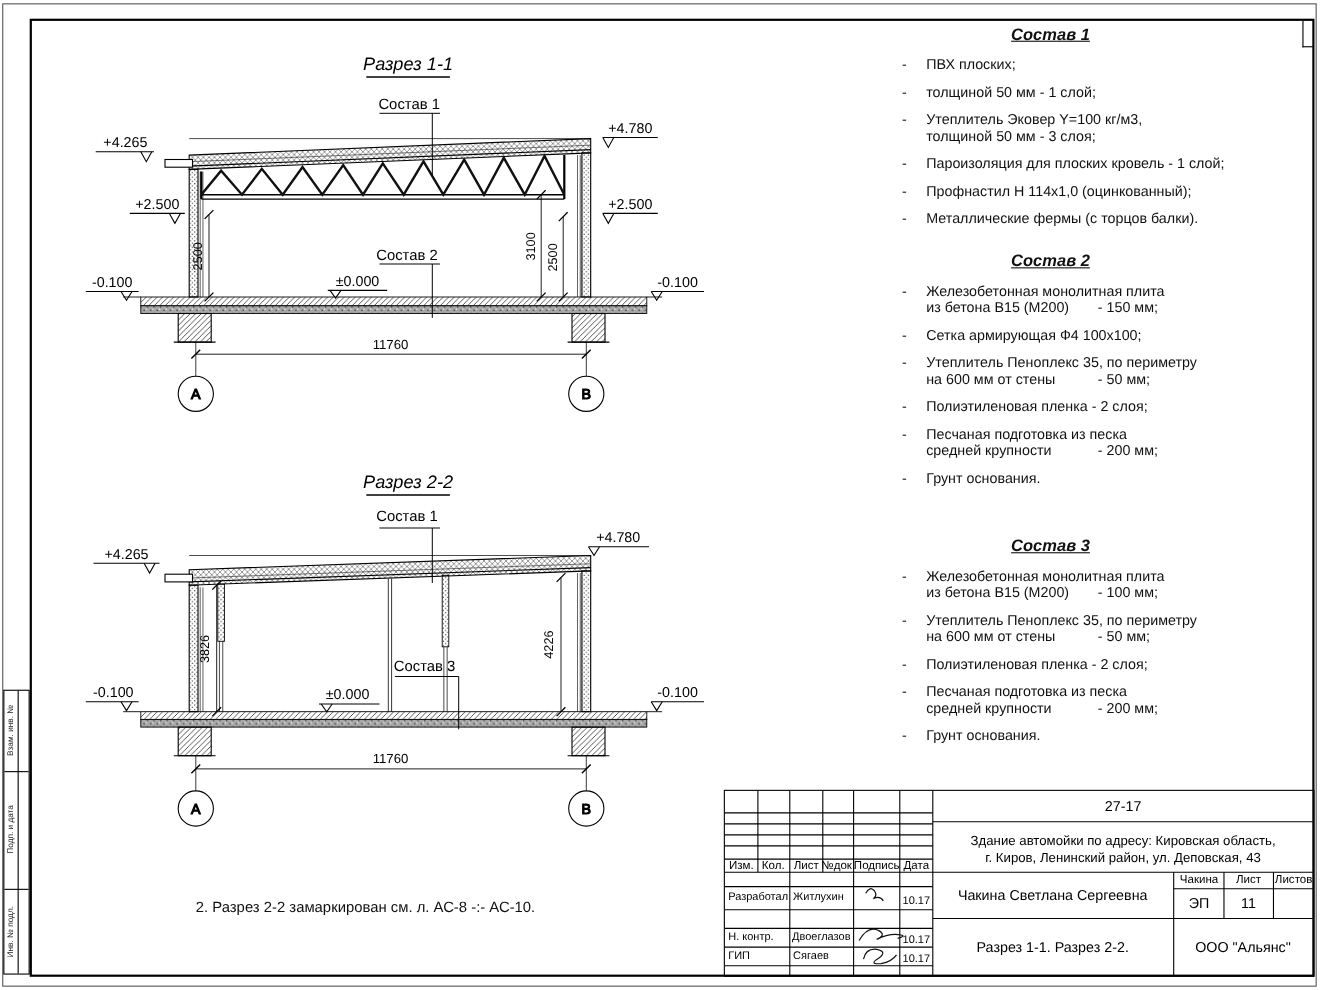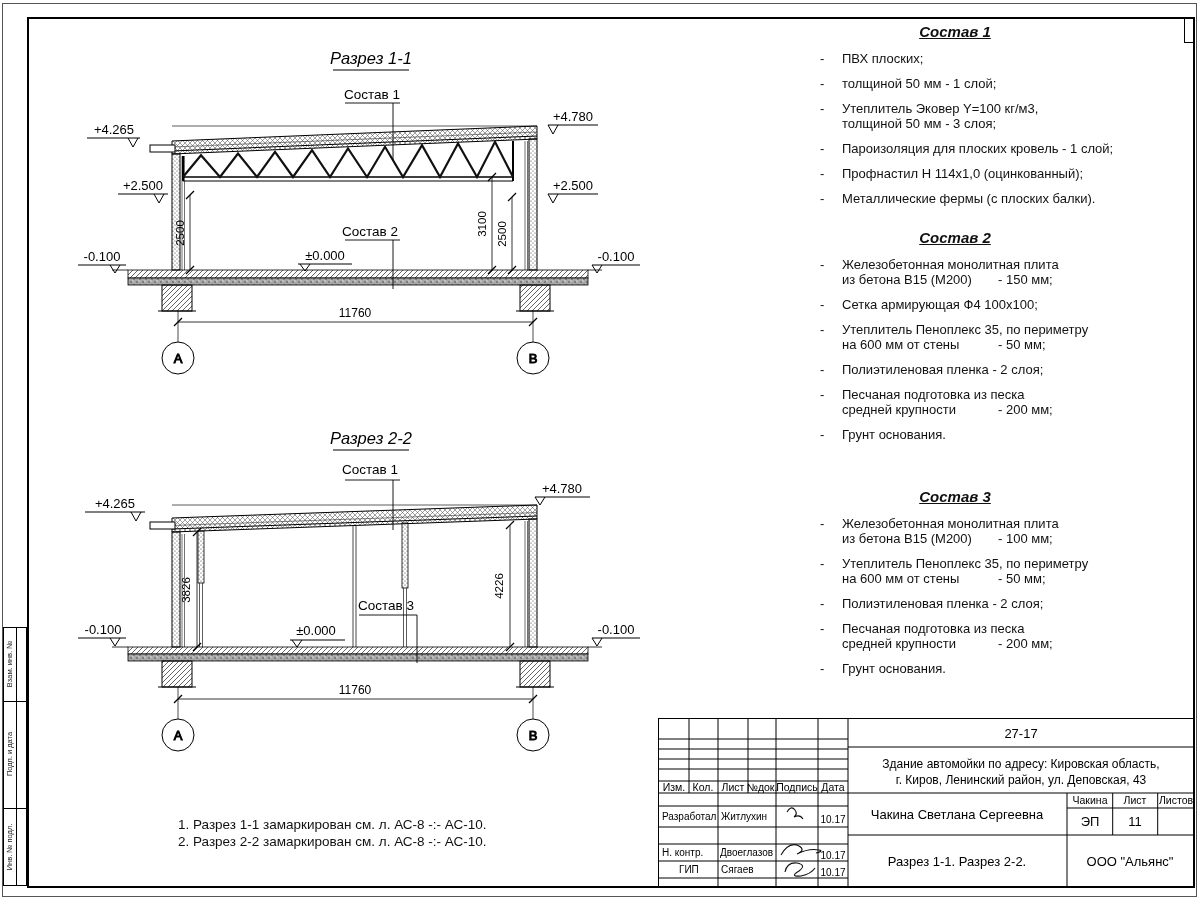--- a/index.html
+++ b/index.html
@@ -338,21 +338,21 @@
     </div>
     <div class="citem">
       <span class="dash">-</span>
       <div class="ctext">
           <div class="l1">Профнастил Н 114х1,0 (оцинкованный);</div>
         </div>
     </div>
     <div class="citem">
       <span class="dash">-</span>
       <div class="ctext">
-          <div class="l1">Металлические фермы (с плоских балки).</div>
+          <div class="l1">Металлические фермы (с торцов балки).</div>
         </div>
     </div>
   </div>
 
   <div class="comp" style="top:230px">
     <span class="comp-title">Состав 2</span>
     <div class="citem">
       <span class="dash">-</span>
       <div class="ctext">
           <div class="l1">Железобетонная  монолитная плита</div>
@@ -430,21 +430,20 @@
     </div>
     <div class="citem">
       <span class="dash">-</span>
       <div class="ctext">
           <div class="l1">Грунт основания.</div>
         </div>
     </div>
   </div>
 
   <div class="notes">
-    <div>1. Разрез 1-1 замаркирован см. л. АС-8 -:- АС-10.</div>
     <div>2. Разрез 2-2 замаркирован см. л. АС-8 -:- АС-10.</div>
   </div>
 
   <div class="tb">
     <svg width="535" height="168">
       <g stroke="#000" stroke-width="1">
         <line x1="30" y1="0" x2="30" y2="74"></line>
         <line x1="59" y1="0" x2="59" y2="168"></line>
         <line x1="89" y1="0" x2="89" y2="74"></line>
         <line x1="117" y1="0" x2="117" y2="168"></line>
@@ -480,21 +479,21 @@
     <span class="t" style="left:103px;top:68px">№док.</span>
     <span class="t" style="left:138px;top:68px">Подпись</span>
     <span class="t" style="left:174px;top:68px">Дата</span>
 
     <span class="tl" style="left:3px;top:97px">Разработал</span>
     <span class="tl" style="left:62px;top:97px">Житлухин</span>
     <span class="t" style="left:174px;top:100px;font-size:10px">10.17</span>
     <span class="tl" style="left:3px;top:133px">Н. контр.</span>
     <span class="tl" style="left:61px;top:133px">Двоеглазов</span>
     <span class="t" style="left:174px;top:136px;font-size:10px">10.17</span>
-    <span class="tl" style="left:20px;top:150px">ГИП</span>
+    <span class="tl" style="left:3px;top:150px">ГИП</span>
     <span class="tl" style="left:62px;top:150px">Сягаев</span>
     <span class="t" style="left:174px;top:153px;font-size:10px">10.17</span>
 
     <span class="t big" style="left:362px;top:14px">27-17</span>
     <span class="t med" style="left:362px;top:45px">Здание автомойки по адресу: Кировская область,</span>
     <span class="t med" style="left:362px;top:61px">г. Киров, Ленинский район, ул. Деповская, 43</span>
     <span class="t big" style="left:298px;top:95px">Чакина Светлана Сергеевна</span>
     <span class="t" style="left:431px;top:81px">Чакина</span>
     <span class="t" style="left:476px;top:81px">Лист</span>
     <span class="t" style="left:517px;top:81px">Листов</span>

